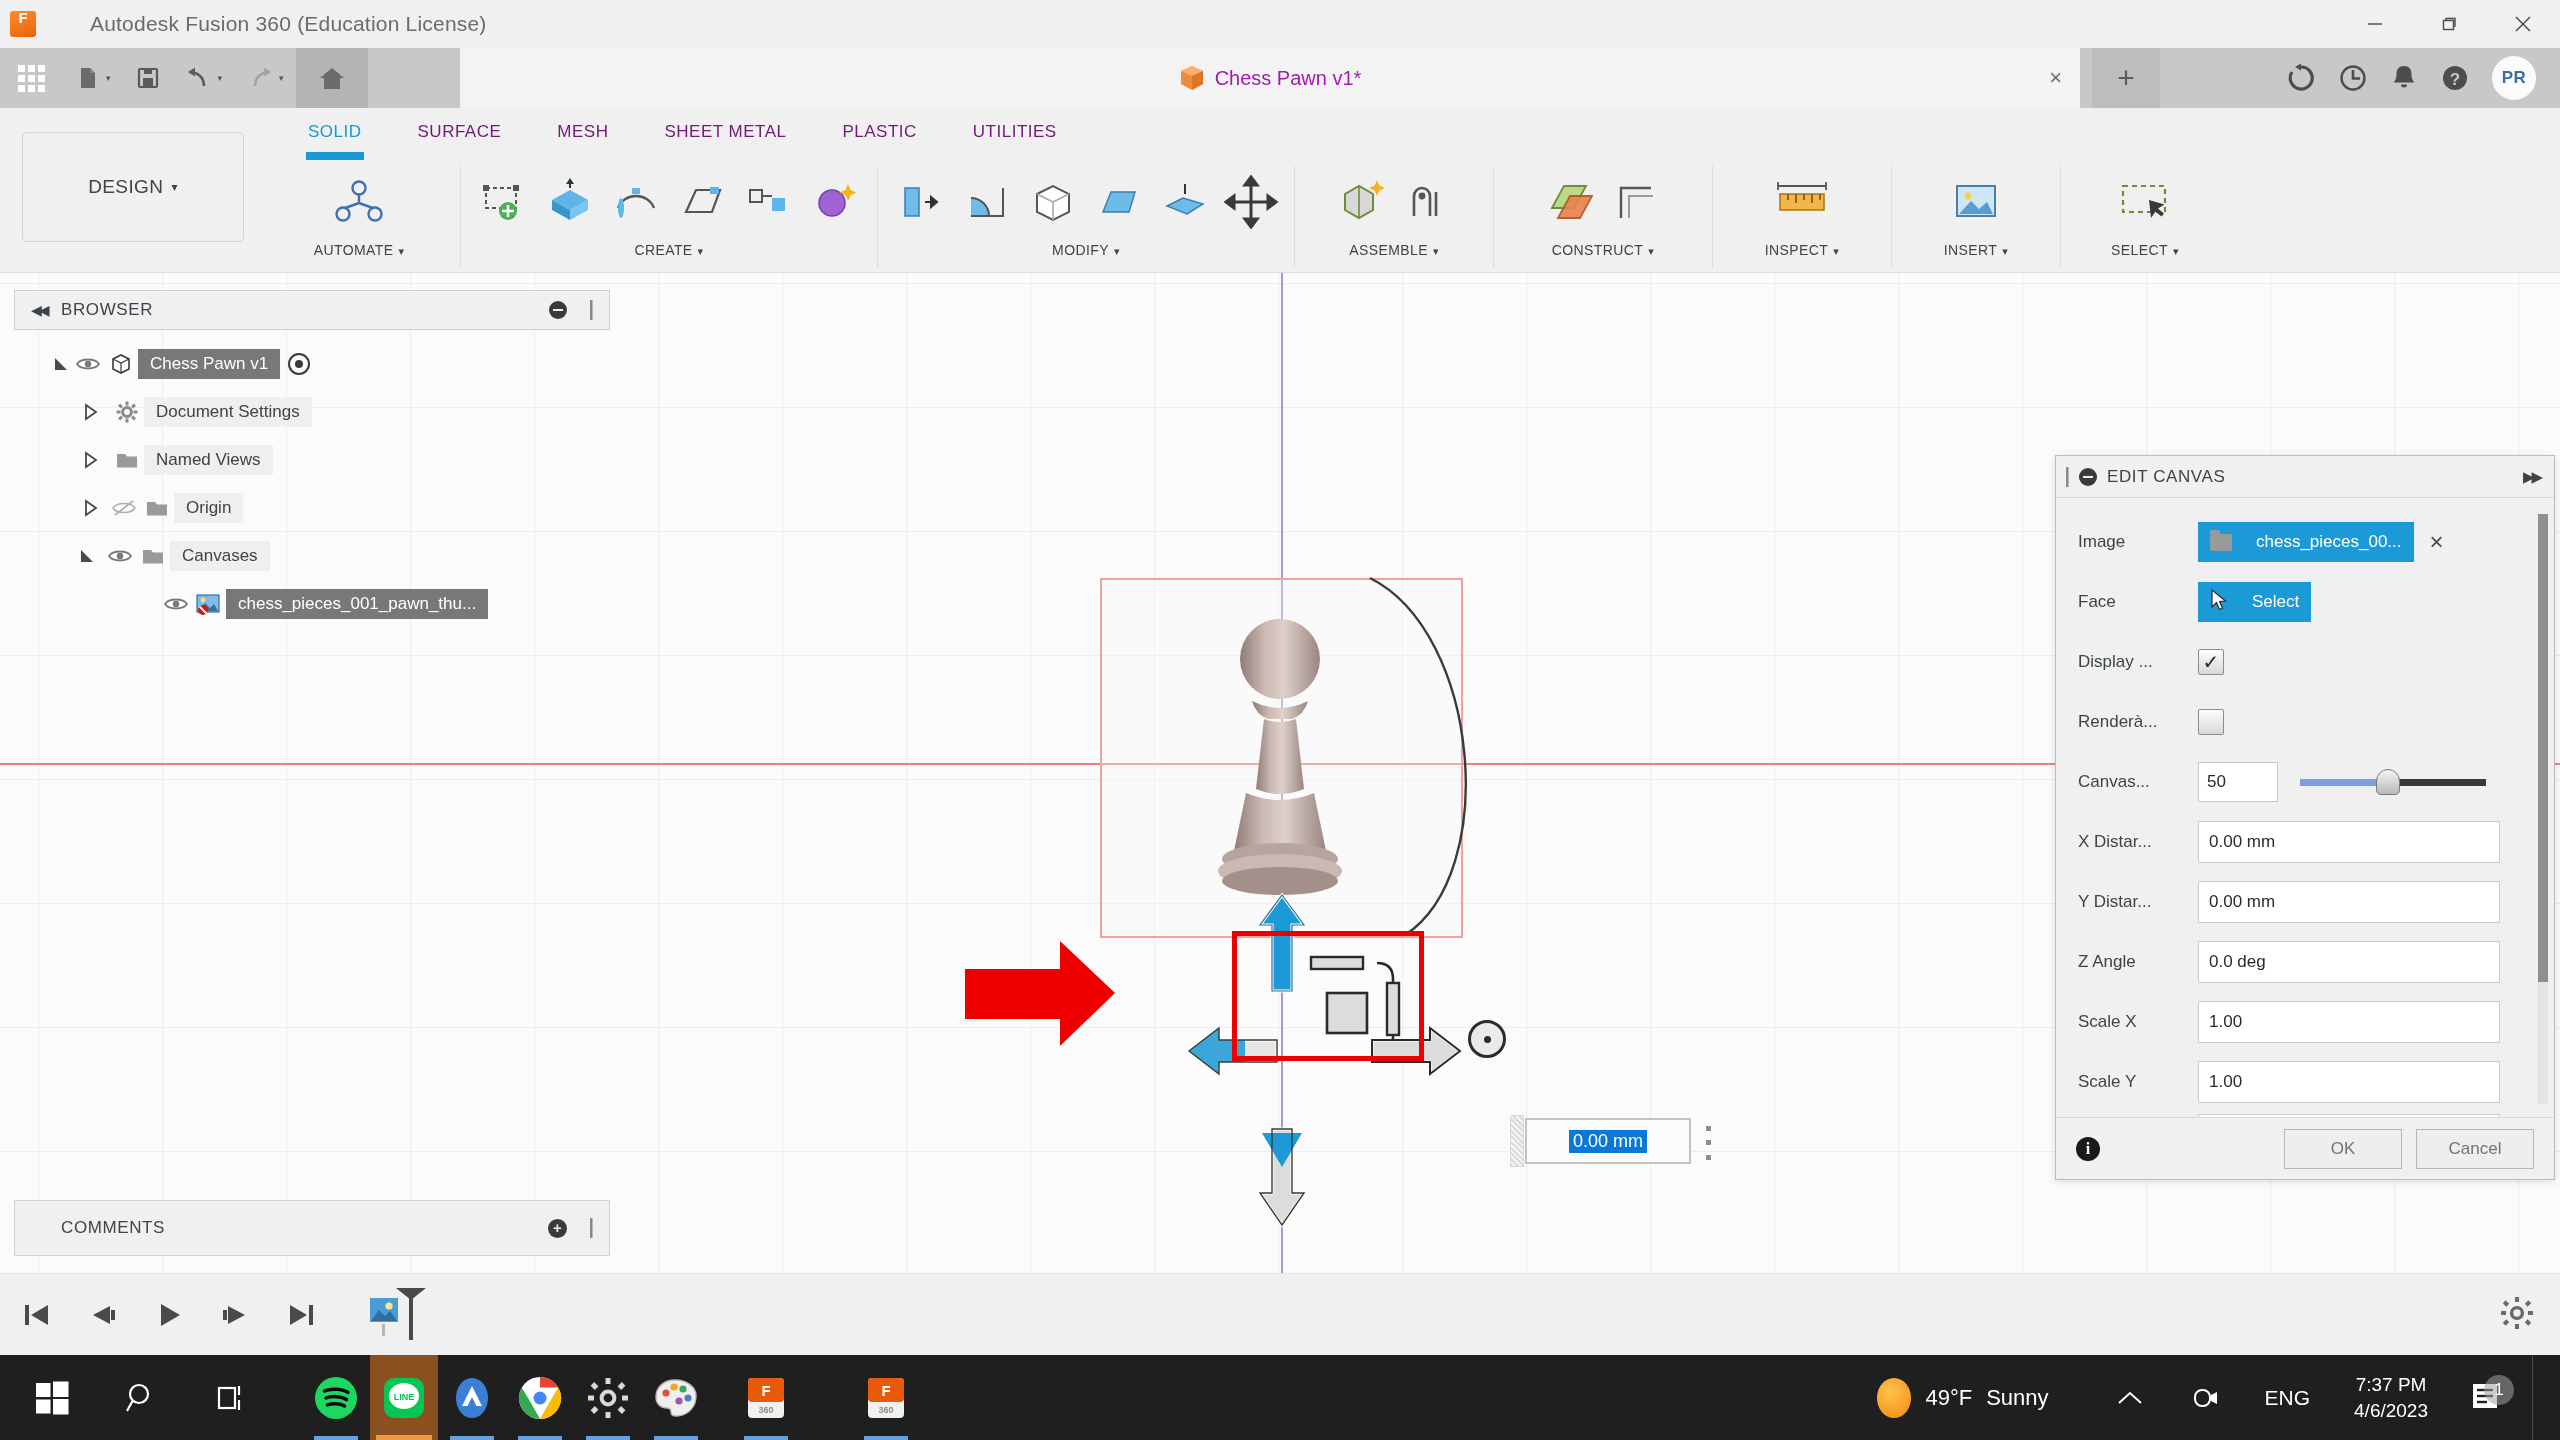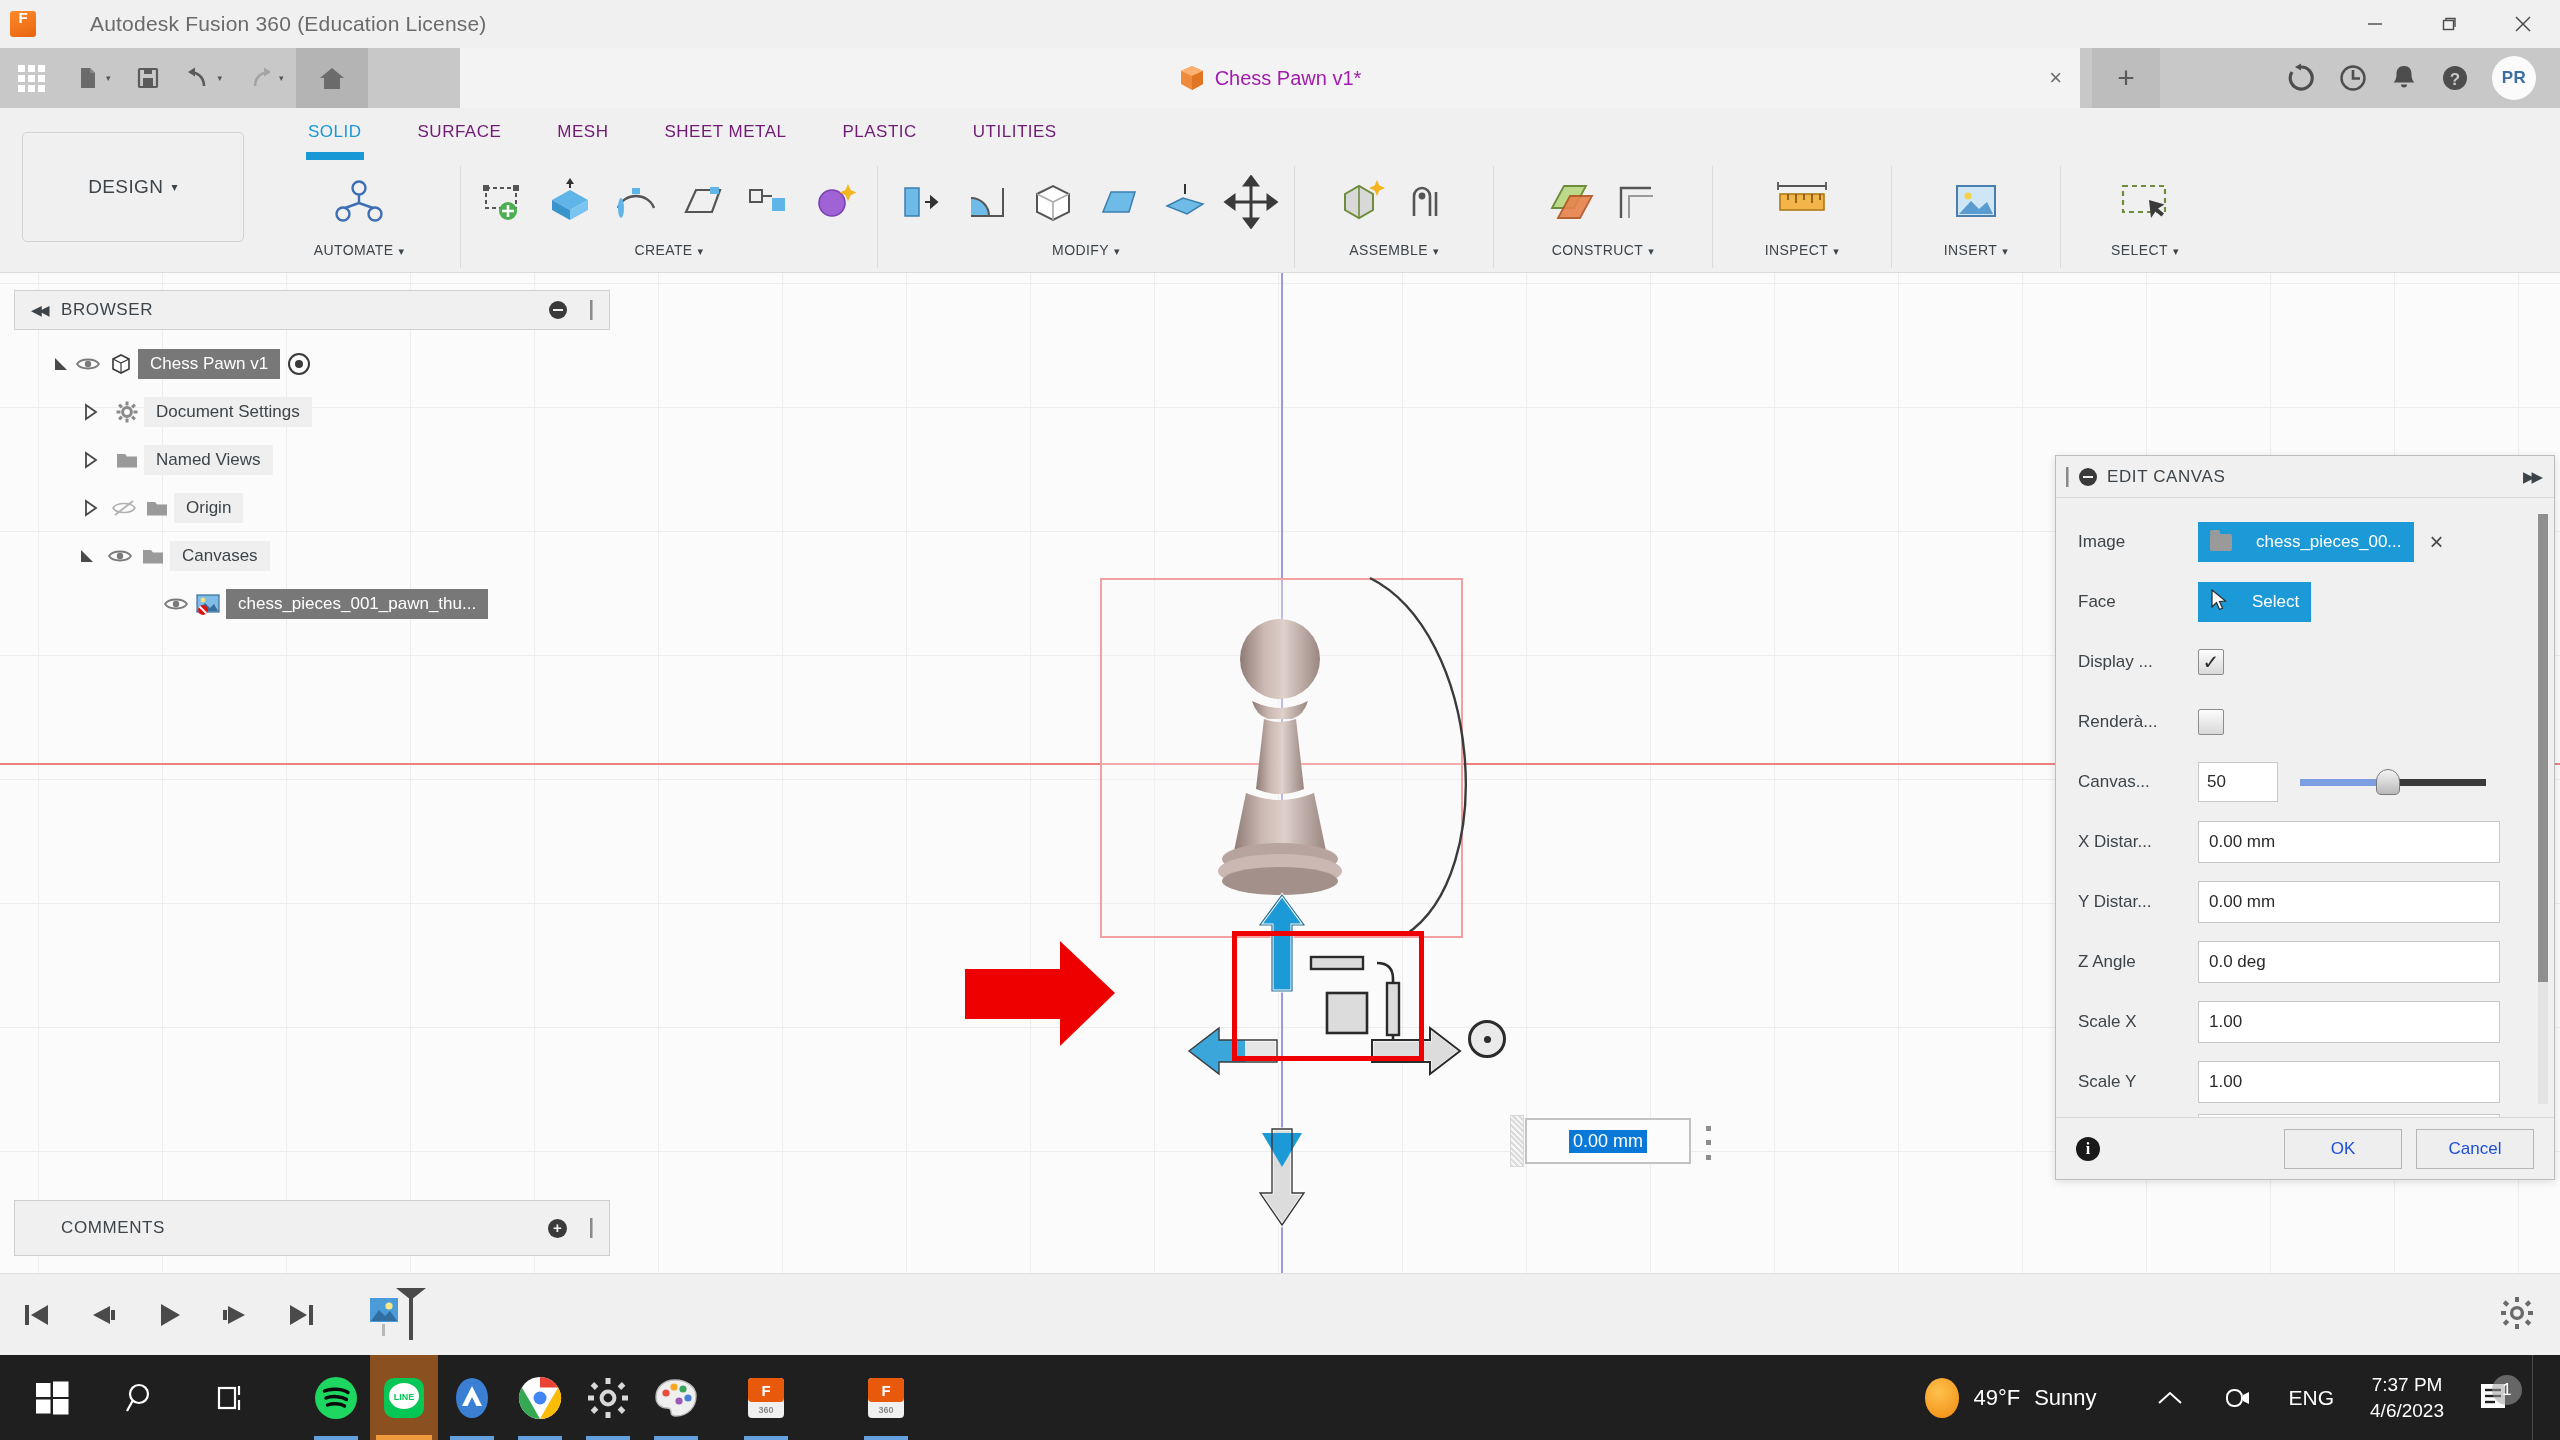--- a/index.html
+++ b/index.html
@@ -269,21 +269,21 @@
   .dlg-scroll i { position: absolute; top: 0; left: 0; width: 10px; height: 468px; background: #8f8f8f; display:block;}
   .dlg-foot {
     position: absolute; bottom: 0; left: 0; right: 0; height: 62px;
     border-top: 1px solid #d8d8d8; display: flex; align-items: center; padding: 0 20px;
   }
   .info-dot { width: 24px; height: 24px; border-radius: 50%; background: #1a1a1a;
               color: #fff; font-size: 16px; font-weight: bold; display:flex; align-items:center; justify-content:center;
               font-family: "Liberation Serif", serif; }
   .dbtn {
     height: 40px; min-width: 118px; border: 1px solid #b6b6b6; background: #eeeeee;
-    display: flex; align-items: center; justify-content: center; font-size: 17px; color: #1d4ed8;
+    display: flex; align-items: center; justify-content: center; font-size: 17px; color: #737373;
   }
   .dlg-foot .spacer { flex: 1; }
   .dlg-foot .dbtn + .dbtn { margin-left: 14px; }
 
   
   .timeline {
     position: absolute; left: 0; top: 1273px; width: 2560px; height: 82px;
     background: #f0f0f0; border-top: 1px solid #e0e0e0;
     display: flex; align-items: center; padding-left: 14px; gap: 20px;
   }
@@ -299,21 +299,21 @@
   .tb-item {
     width: 68px; height: 85px; display: flex; align-items: center; justify-content: center;
     position: relative;
   }
   .tb-item .bar {
     position: absolute; bottom: 0; left: 12px; right: 12px; height: 4px; background: #63a0dd;
   }
   .tb-item.active-line .bar { background: #f09a3e; left: 6px; right: 6px; height: 5px; }
   .tb-item.highlight { background: #8a5020; }
   .tb-right {
-    margin-left: auto; display: flex; align-items: center; gap: 0px; padding-right: 18px;
+    margin-left: auto; display: flex; align-items: center; gap: 8px; padding-right: 18px;
     color: #ffffff;
   }
   .weather { display: flex; align-items: center; gap: 14px; padding-right: 40px; }
   .sun-ic { width: 34px; height: 40px; border-radius: 50%;
             background: radial-gradient(circle at 40% 35%, #ffc24d, #f08a10); }
   .weather-text { font-size: 22px; color: #ffffff; }
   .tray-ic { padding: 0 20px; color: #ffffff; display: flex; align-items: center; }
   .lang { font-size: 21px; padding: 0 18px; text-align: center; }
   .clock { font-size: 19px; line-height: 1.35; text-align: center; padding: 0 18px; }
   .notif { position: relative; padding: 0 22px 0 14px; }

